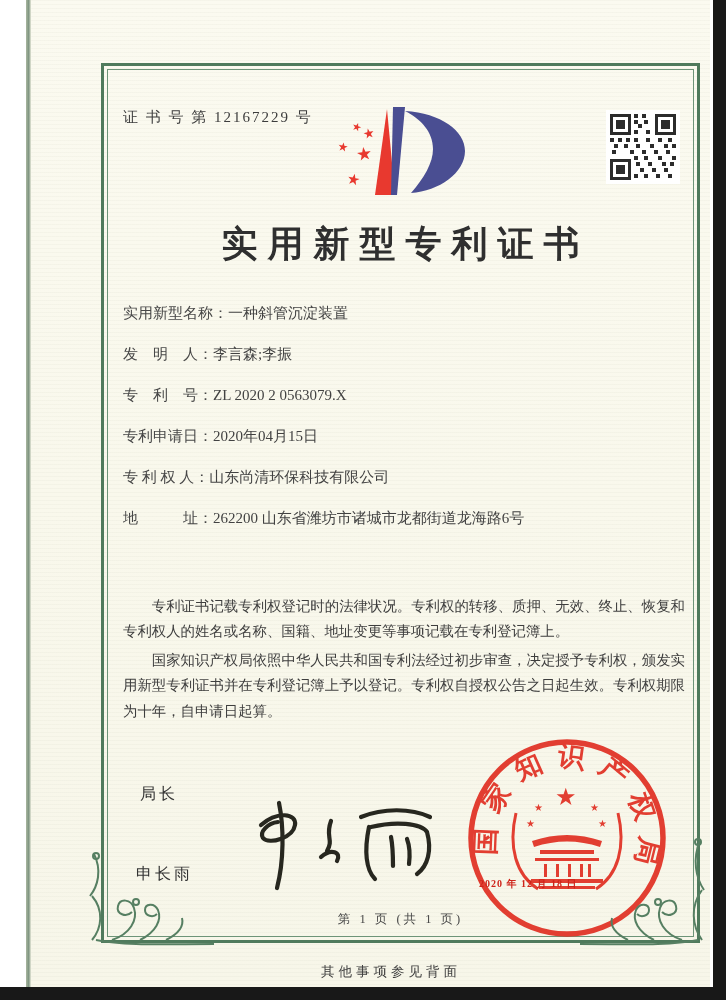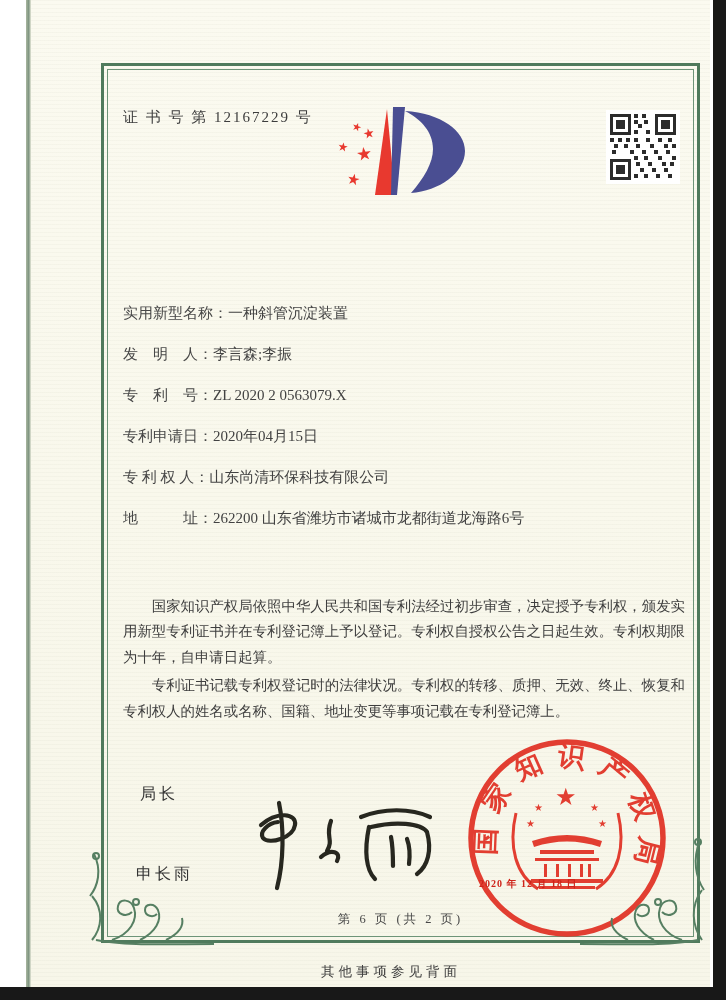--- a/index.html
+++ b/index.html
@@ -127,20 +127,21 @@
         <rect x="34" y="58" width="4" height="4"></rect>
           <rect x="46" y="58" width="4" height="4"></rect>
           <rect x="58" y="58" width="4" height="4"></rect>
         <rect x="28" y="64" width="4" height="4"></rect>
           <rect x="38" y="64" width="4" height="4"></rect>
           <rect x="50" y="64" width="4" height="4"></rect>
           <rect x="62" y="64" width="4" height="4"></rect>
       </g>
     </svg>
 
+    <div class="title">实用新型专利证书</div>
 
     <div class="fields">
       <div class="frow">
         <span class="lbl">实用新型名称：</span><span class="val">一种斜管沉淀装置</span>
       </div>
       <div class="frow">
         <span class="lbl">发　明　人：</span><span class="val">李言森;李振</span>
       </div>
       <div class="frow">
         <span class="lbl">专　利　号：</span><span class="val">ZL 2020 2 0563079.X</span>
@@ -150,22 +151,22 @@
       </div>
       <div class="frow">
         <span class="lbl">专 利 权 人：</span><span class="val">山东尚清环保科技有限公司</span>
       </div>
       <div class="frow">
         <span class="lbl">地　　　址：</span><span class="val">262200 山东省潍坊市诸城市龙都街道龙海路6号</span>
       </div>
     </div>
 
     <div class="paras">
+      <p>专利证书记载专利权登记时的法律状况。专利权的转移、质押、无效、终止、恢复和专利权人的姓名或名称、国籍、地址变更等事项记载在专利登记簿上。</p>
       <p>国家知识产权局依照中华人民共和国专利法经过初步审查，决定授予专利权，颁发实用新型专利证书并在专利登记簿上予以登记。专利权自授权公告之日起生效。专利权期限为十年，自申请日起算。</p>
-      <p>专利证书记载专利权登记时的法律状况。专利权的转移、质押、无效、终止、恢复和专利权人的姓名或名称、国籍、地址变更等事项记载在专利登记簿上。</p>
     </div>
 
     <div class="signer-title">局长</div>
     <div class="signer-name">申长雨</div>
 
     <svg class="signature" viewBox="0 0 212 102">
       <g fill="none" stroke="#27271f" stroke-width="4.2" stroke-linecap="round">
         <path d="M28 32 C44 18 64 20 62 32 C60 45 36 52 30 45 C26 39 35 30 45 29"></path>
         <path d="M46 10 C51 34 51 68 44 95"></path>
         <path d="M98 28 C92 44 101 46 94 58"></path>
@@ -226,21 +227,21 @@
         <path d="M6 52 C18 68 16 88 6 102"></path>
         <path d="M10 102 C40 108 80 106 128 106"></path>
         <path d="M26 102 C44 96 52 82 48 70 C45 61 34 60 32 68 C30 76 40 80 46 74"></path>
         <path d="M54 102 C70 94 76 82 72 72 C68 64 59 66 59 72 C59 78 67 80 71 76"></path>
         <path d="M80 102 C92 96 98 88 96 80"></path>
         <circle cx="10" cy="4" r="3"></circle>
         <circle cx="50" cy="64" r="3"></circle>
       </g>
     </svg>
 
-    <div class="page-num">第 6 页 (共 2 页)</div>
+    <div class="page-num">第 1 页 (共 1 页)</div>
 
     <div class="back-note">其他事项参见背面</div>
   </div>
 
   <div class="left-edge"></div>
   <div class="scan-edge-right"></div>
   <div class="scan-edge-bottom"></div>
 </div>
 
 </body></html>

